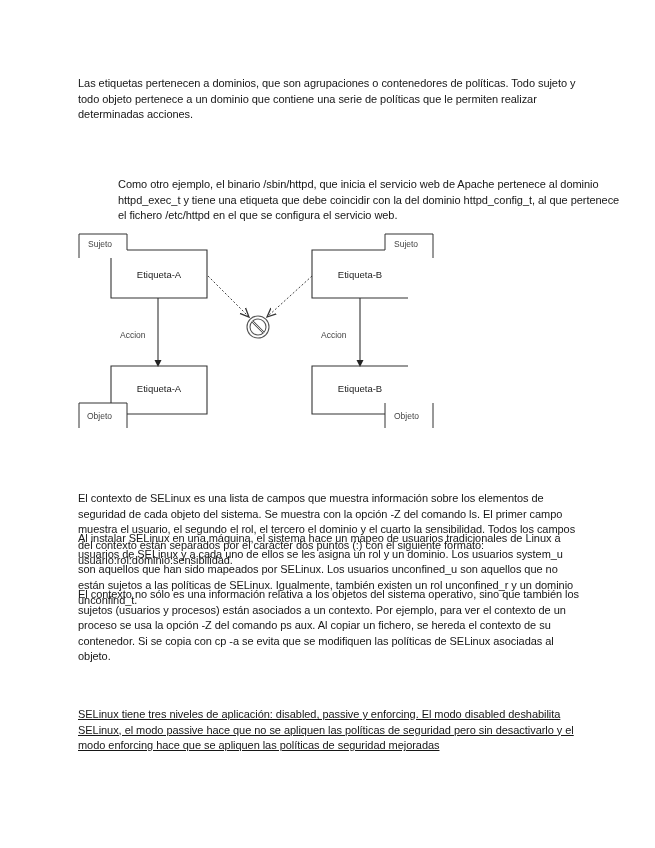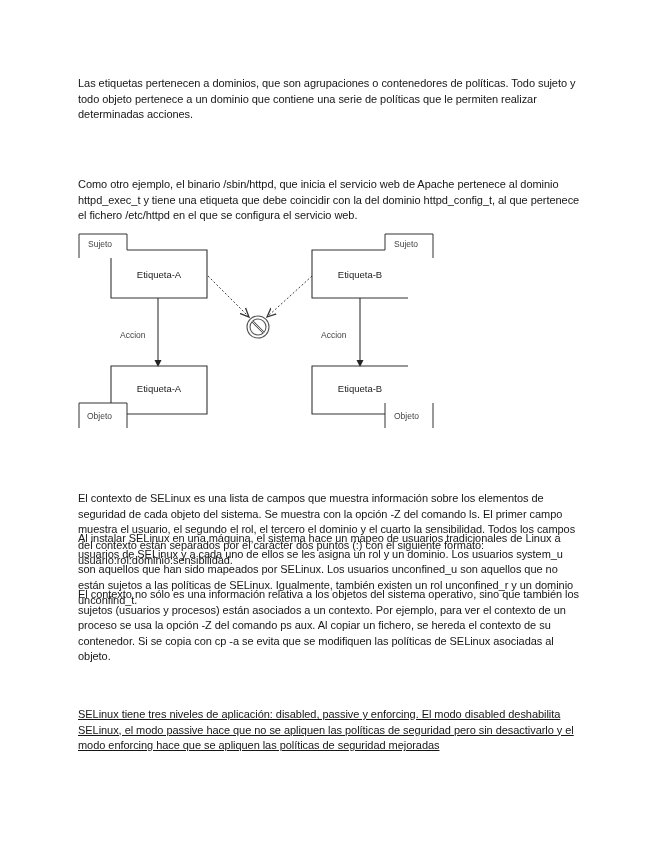--- a/index.html
+++ b/index.html
@@ -3,21 +3,21 @@
 <meta charset="utf-8">
 <style>
   html, body { margin: 0; padding: 0; background: #ffffff; }
   body { width: 655px; height: 848px; position: relative; overflow: hidden;
          font-family: "Liberation Sans", sans-serif; color: #111111; }
   .page { position: absolute; left: 0; top: 0; width: 655px; height: 848px; background: #ffffff; }
   .para { position: absolute; left: 78px; width: 505px; font-size: 11px; line-height: 15.6px;
           margin: 0; color: #161616; letter-spacing: -0.05px; }
   #p1 { top: 76px; }
   #p2 { top: 133px; }
-  #p3 { top: 177px; }
+  #p3 { top: 177px; margin-left: 40px; }
   #p4 { top: 463px; margin-top: 28px; }
   #p5 { top: 531px; }
   #p6 { top: 587px; }
   #p7 { top: 707px; text-decoration: underline; }
   .diagram { position: absolute; left: 0; top: 0; width: 655px; height: 848px; pointer-events: none; }
   .diagram svg { position: absolute; left: 0; top: 0; }
   .dlabel { font-family: "Liberation Sans", sans-serif; font-size: 9.5px; fill: #222222; }
   .dsmall { font-family: "Liberation Sans", sans-serif; font-size: 8.5px; fill: #444444; }
 </style>
 </head>

